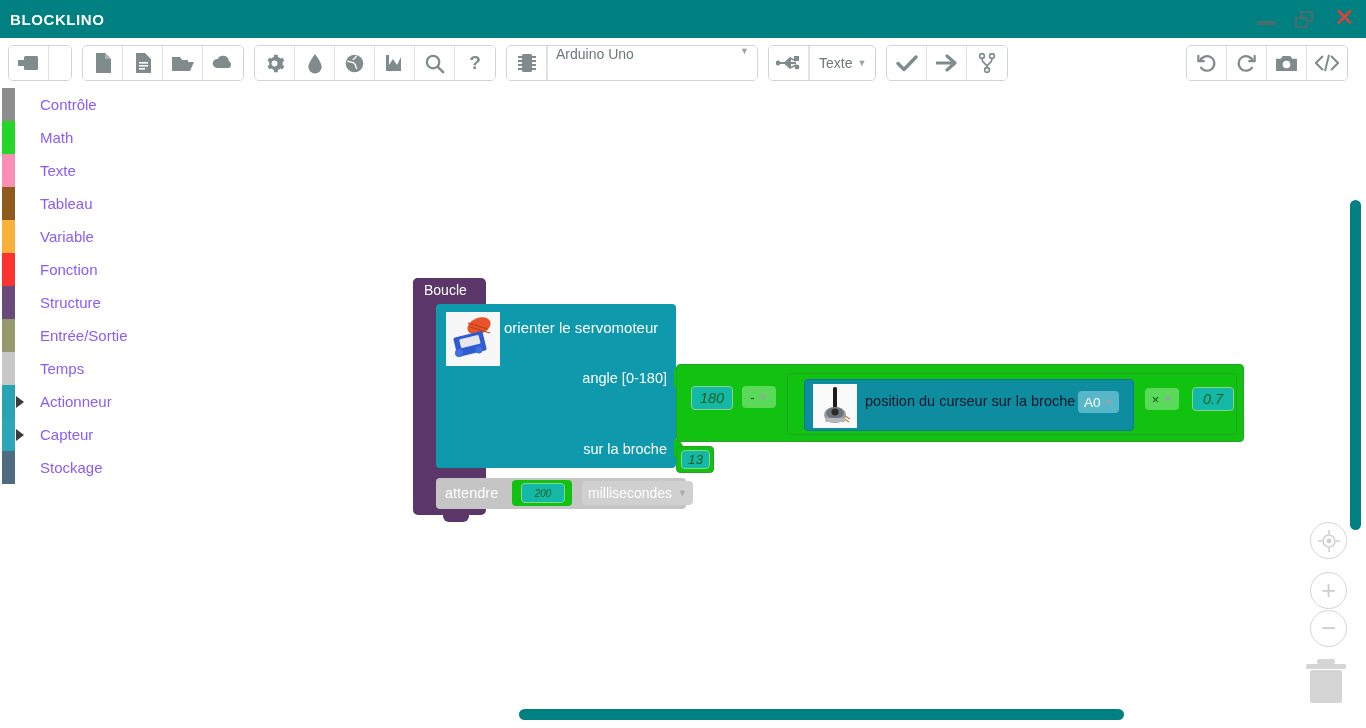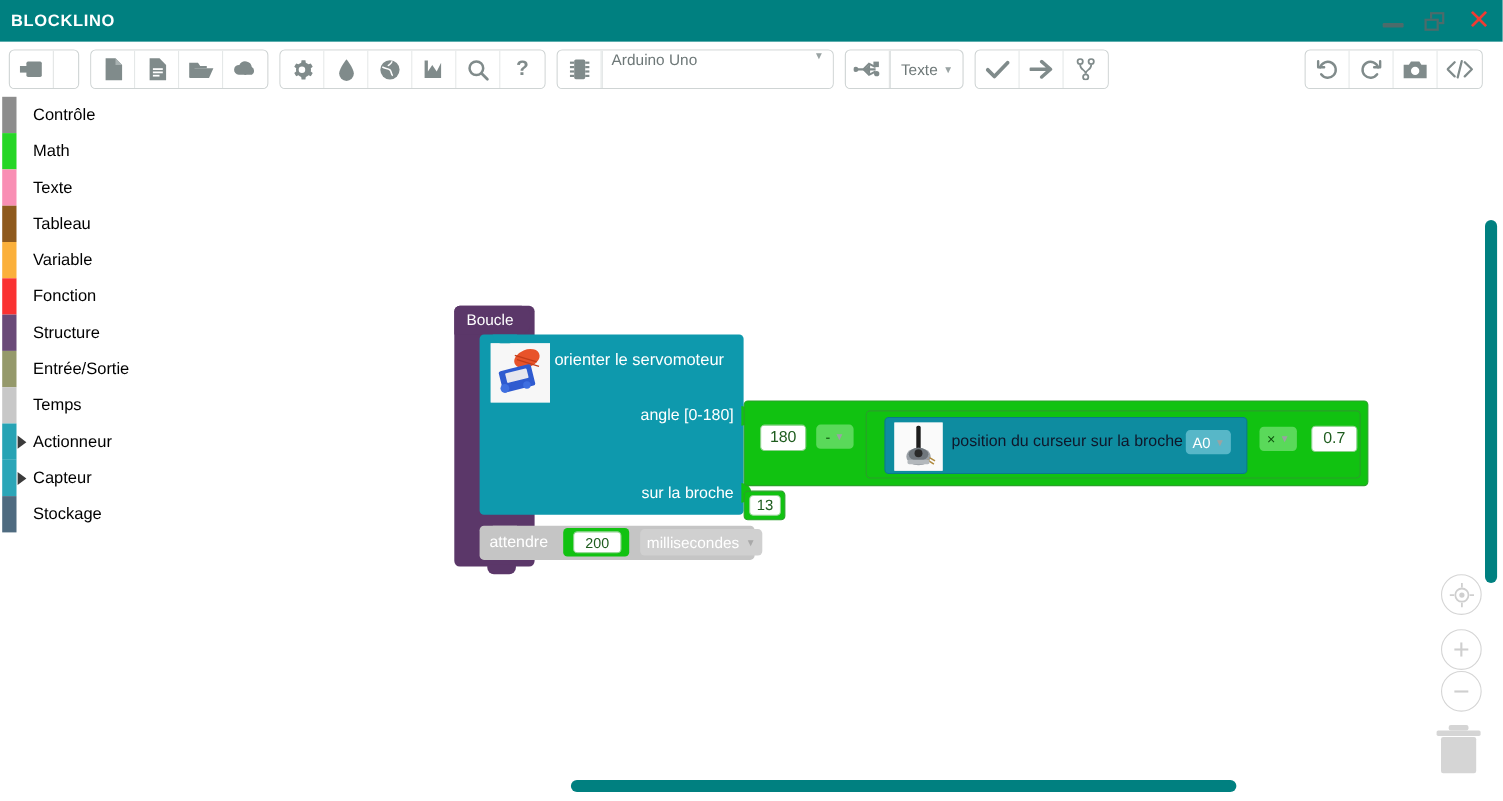--- a/index.html
+++ b/index.html
@@ -116,22 +116,22 @@
   }
   .cat-arrow {
     position: absolute; left: 16px; top: 50%;
     transform: translateY(-50%);
     width: 0; height: 0;
     border-left: 8px solid #3b3b3b;
     border-top: 6px solid transparent;
     border-bottom: 6px solid transparent;
   }
   .cat-label {
-    margin-left: 30px;
-    color: #000000;
+    margin-left: 40px;
+    color: #8b5cf6;
     font-size: 15px;
   }
 
   
   #workspace {
     position: absolute; left: 200px; top: 88px;
     width: 1166px; height: 640px;
     background: #ffffff;
     overflow: hidden;
   }
@@ -234,27 +234,28 @@
   
   #block-math {
     position: absolute; left: 476px; top: 276px;
     width: 568px; height: 78px;
     background: #11c211;
     border: 1px solid #2aa02a;
     border-radius: 4px;
   }
   .num-field {
     position: absolute;
-    background: #ffffff;
+    background: #14b8a6;
     border: 1px solid #8bd28b;
     border-radius: 4px;
     color: #1f5d1f;
     font-size: 14.5px;
     display: flex; align-items: center; justify-content: center;
     cursor: pointer;
+    font-style: italic;
   }
   .op-field {
     position: absolute;
     background: #5ad95a;
     border-radius: 4px;
     color: #0d520d;
     font-size: 13px;
     display: flex; align-items: center; justify-content: center; gap: 4px;
     padding: 0 6px;
     cursor: pointer;
@@ -319,21 +320,21 @@
   }
   #wait-label {
     position: absolute; left: 9px; top: 7px;
     color: #ffffff; font-size: 14.5px;
   }
   #wait-num-block {
     position: absolute; left: 76px; top: 2px;
     width: 60px; height: 26px;
     background: #11c211; border-radius: 4px;
   }
-  #wait-num { left: 9px; top: 3px; width: 44px; height: 20px; font-size: 13px; }
+  #wait-num { left: 9px; top: 3px; width: 44px; height: 20px; font-size: 10px; }
   #wait-unit {
     position: absolute; left: 146px; top: 3px;
     height: 24px; padding: 0 6px;
     background: #d0d0d0; border-radius: 4px;
     color: #ffffff; font-size: 14px;
     display: flex; align-items: center; gap: 6px; cursor: pointer;
   }
   #wait-unit .caret2 { color: #a9a9a9; font-size: 9px; }
 </style>
 </head>

